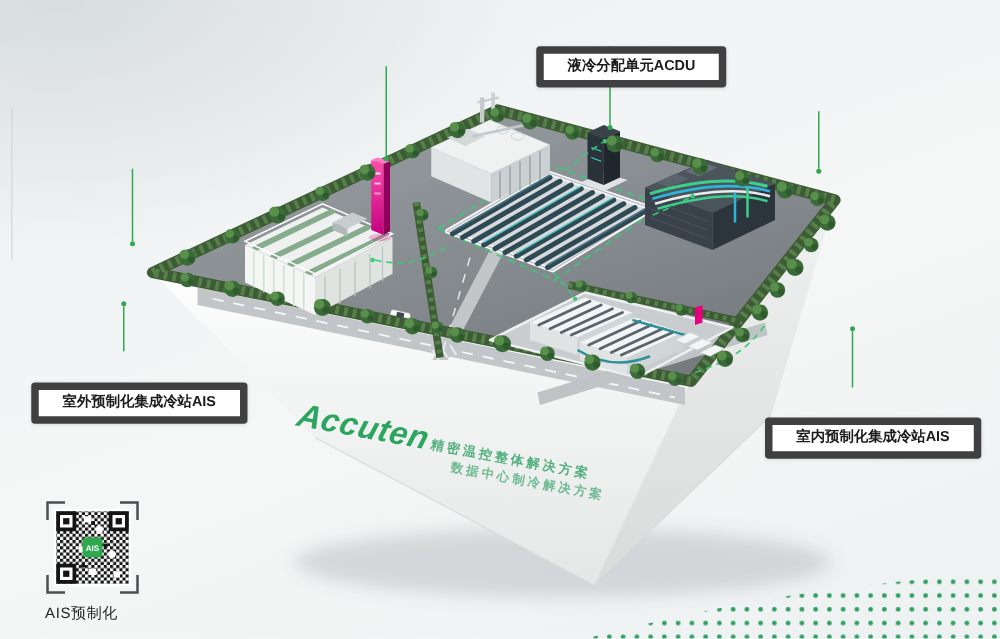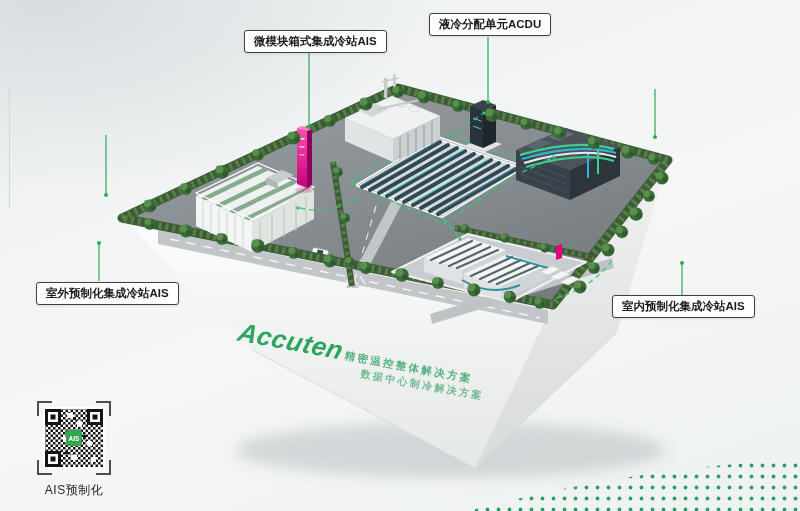--- a/index.html
+++ b/index.html
@@ -6,39 +6,39 @@
   body{
     width:800px;height:511px;position:relative;overflow:hidden;
     font-family:"Liberation Sans","DejaVu Sans",sans-serif;
     background:
       radial-gradient(620px 320px at 6% 0%, rgba(198,205,209,.55), rgba(198,205,209,0) 62%),
       linear-gradient(160deg,#edf0f1 0%,#f5f7f7 55%,#eef1f1 100%);
   }
   .stage{position:absolute;inset:0;}
   .scene{position:absolute;left:0;top:0;}
   .callout{
-    position:absolute;background:#ffffff;border:1px solid #404040;border-radius:3px;
-    padding:4px 9px;font-size:11.5px;font-weight:bold;color:#1b1b1b;white-space:nowrap;
-    box-shadow:0 1px 3px rgba(40,80,60,.12);line-height:13px;z-index:5;
+    position:absolute;background:#ffffff;border:6px solid #404040;border-radius:3px;
+    padding:4px 19px;font-size:11.5px;font-weight:bold;color:#1b1b1b;white-space:nowrap;
+    box-shadow:0 1px 3px rgba(40,80,60,.12);line-height:13px;z-index:5;margin-top:24px;
   }
   .brand-logo{
     position:absolute;left:243px;top:317px;z-index:4;
     font-size:26px;font-weight:bold;font-style:italic;letter-spacing:.5px;
     color:#2ca55f;transform:rotate(10.5deg) skewX(-6deg);transform-origin:left top;
     text-shadow:0 1px 0 rgba(255,255,255,.6);
   }
   .brand-tagline{
     position:absolute;z-index:4;color:#3aa46c;font-weight:bold;
     transform:rotate(10.5deg);transform-origin:left top;letter-spacing:2.5px;opacity:.85;
   }
   .brand-tagline.a{left:346px;top:349px;font-size:10.5px;}
   .brand-tagline.b{left:362px;top:367px;font-size:10px;opacity:.7;}
   .qr-wrap{position:absolute;left:36px;top:400px;width:76px;height:76px;z-index:5;}
   .qr-caption{
-    position:absolute;left:36px;top:482px;width:76px;text-align:center;
+    position:absolute;left:36px;top:482px;width:76px;text-align:left;
     font-size:12px;color:#1f1f1f;z-index:5;letter-spacing:.5px;
   }
   .left-rule{position:absolute;left:9px;top:86px;width:1px;height:122px;background:#d2d7da;z-index:1;}
 </style>
 </head>
 <body>
 
 <div class="stage">
 
   <div class="left-rule"></div>
@@ -334,30 +334,27 @@
       <circle cx="488" cy="102" r="2"></circle>
       <circle cx="655" cy="137" r="2"></circle>
       <circle cx="106" cy="195" r="2"></circle>
       <circle cx="99" cy="243" r="2"></circle>
       <circle cx="682" cy="263" r="2"></circle>
     </g>
 
     <path d="M468,511 C560,488 650,468 800,459 L800,511 Z" fill="url(#dotPat)"></path>
   </svg>
 
-  <div class="callout" style="left:244px;top:30px">
-    <span>微模块箱式集成冷站AIS</span>
-  </div>
   <div class="callout" style="left:429px;top:13px">
     <span>液冷分配单元ACDU</span>
   </div>
-  <div class="callout" style="left:36px;top:282px">
+  <div class="callout" style="left:25px;top:282px">
     <span>室外预制化集成冷站AIS</span>
   </div>
-  <div class="callout" style="left:612px;top:295px">
+  <div class="callout" style="left:612px;top:310px">
     <span>室内预制化集成冷站AIS</span>
   </div>
 
   <div class="brand-logo">Accuten</div>
   <div class="brand-tagline a">精密温控整体解决方案</div>
   <div class="brand-tagline b">数据中心制冷解决方案</div>
 
   <div class="qr-wrap">
     <svg width="76" height="76" viewBox="0 0 76 76">
 

